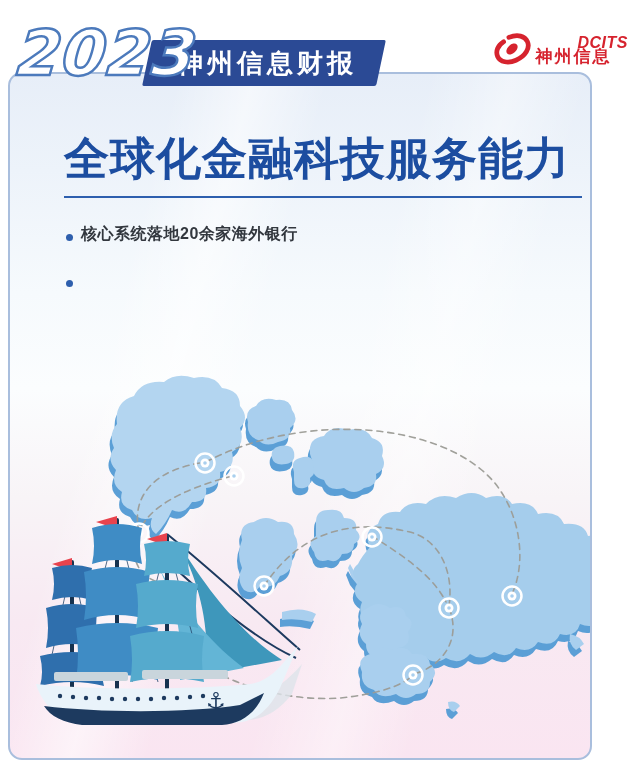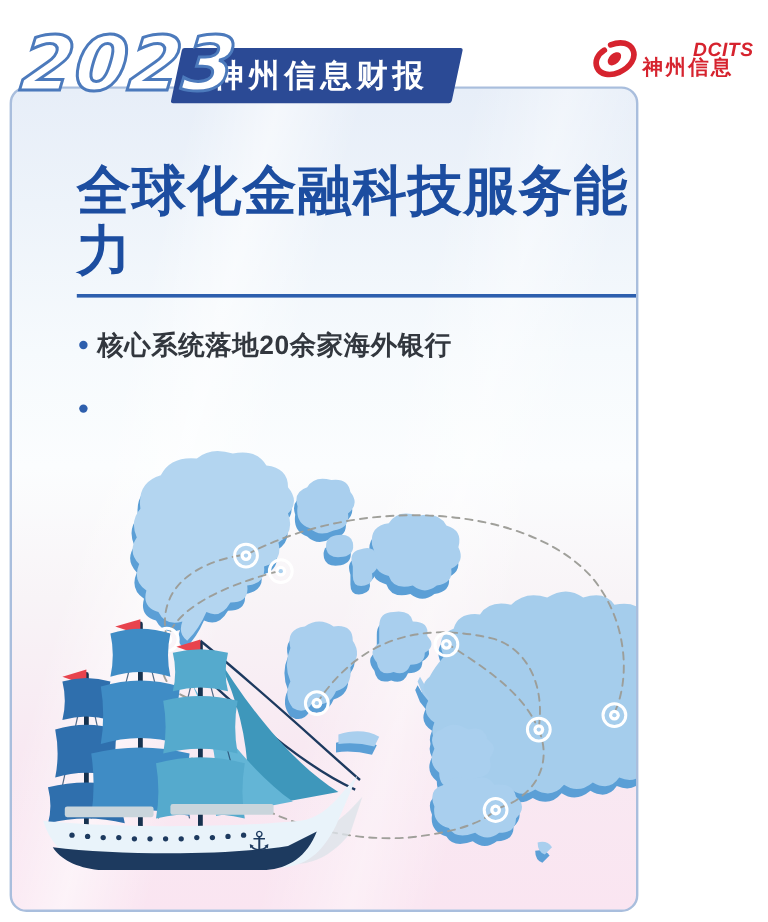--- a/index.html
+++ b/index.html
@@ -24,37 +24,37 @@
     color:#ffffff;font-size:26px;font-weight:bold;letter-spacing:4px;
     line-height:46px;white-space:nowrap;
   }
   .logo{position:absolute;right:12px;top:33px;z-index:2;display:flex;align-items:center;gap:5px;}
   .logo .swirl{width:38px;height:32px;}
   .logo-en{color:#d6232e;font-size:16px;font-weight:bold;font-style:italic;letter-spacing:.5px;line-height:15px;margin-left:42px;}
   .logo-cn{color:#d6232e;font-size:17px;font-weight:bold;letter-spacing:2px;line-height:13px;}
 
   
   .card{
-    position:absolute;left:8px;top:72px;width:524px;height:688px;
+    position:absolute;left:8px;top:72px;width:584px;height:688px;
     border:2px solid #a9bedd;border-radius:14px;box-sizing:border-box;
     overflow:hidden;
     background:
       linear-gradient(105deg, rgba(255,255,255,0) 22%, rgba(255,255,255,.55) 32%, rgba(255,255,255,0) 42%, rgba(255,255,255,0) 55%, rgba(255,255,255,.4) 66%, rgba(255,255,255,0) 76%),
       linear-gradient(180deg,#e7eef8 0%,#edf3fa 14%,#f6fafd 32%,#fbfdfe 46%,#f8f4f7 62%,#f8e9f2 80%,#fae5f1 100%);
   }
   .title{
     margin:60px 0 0 54px;
     font-family:"DejaVu Serif","Liberation Serif",serif;
     font-size:45px;font-weight:900;color:#1c4da0;letter-spacing:1px;line-height:1.1;
   }
   .divider{margin:12px 0 0 54px;width:518px;height:2.5px;background:#2d5fae;}
   .highlights{list-style:none;margin:26px 0 0 56px;padding:0;}
   .highlights li{display:flex;align-items:flex-start;margin-bottom:26px;}
   .dot{flex:0 0 auto;width:7px;height:7px;border-radius:50%;background:#2e5fad;margin:10px 8px 0 0;}
-  .item-text{font-size:22px;font-weight:600;color:#32373e;letter-spacing:.5px;line-height:1.25;}
+  .item-text{font-size:16px;font-weight:600;color:#32373e;letter-spacing:.5px;line-height:1.25;}
   .scene{position:absolute;left:0;bottom:0;width:624px;height:386px;display:block;}
 </style>
 </head>
 <body>
 
 <div class="page">
 
   <div class="year">2023</div>
 
   <div class="badge">

